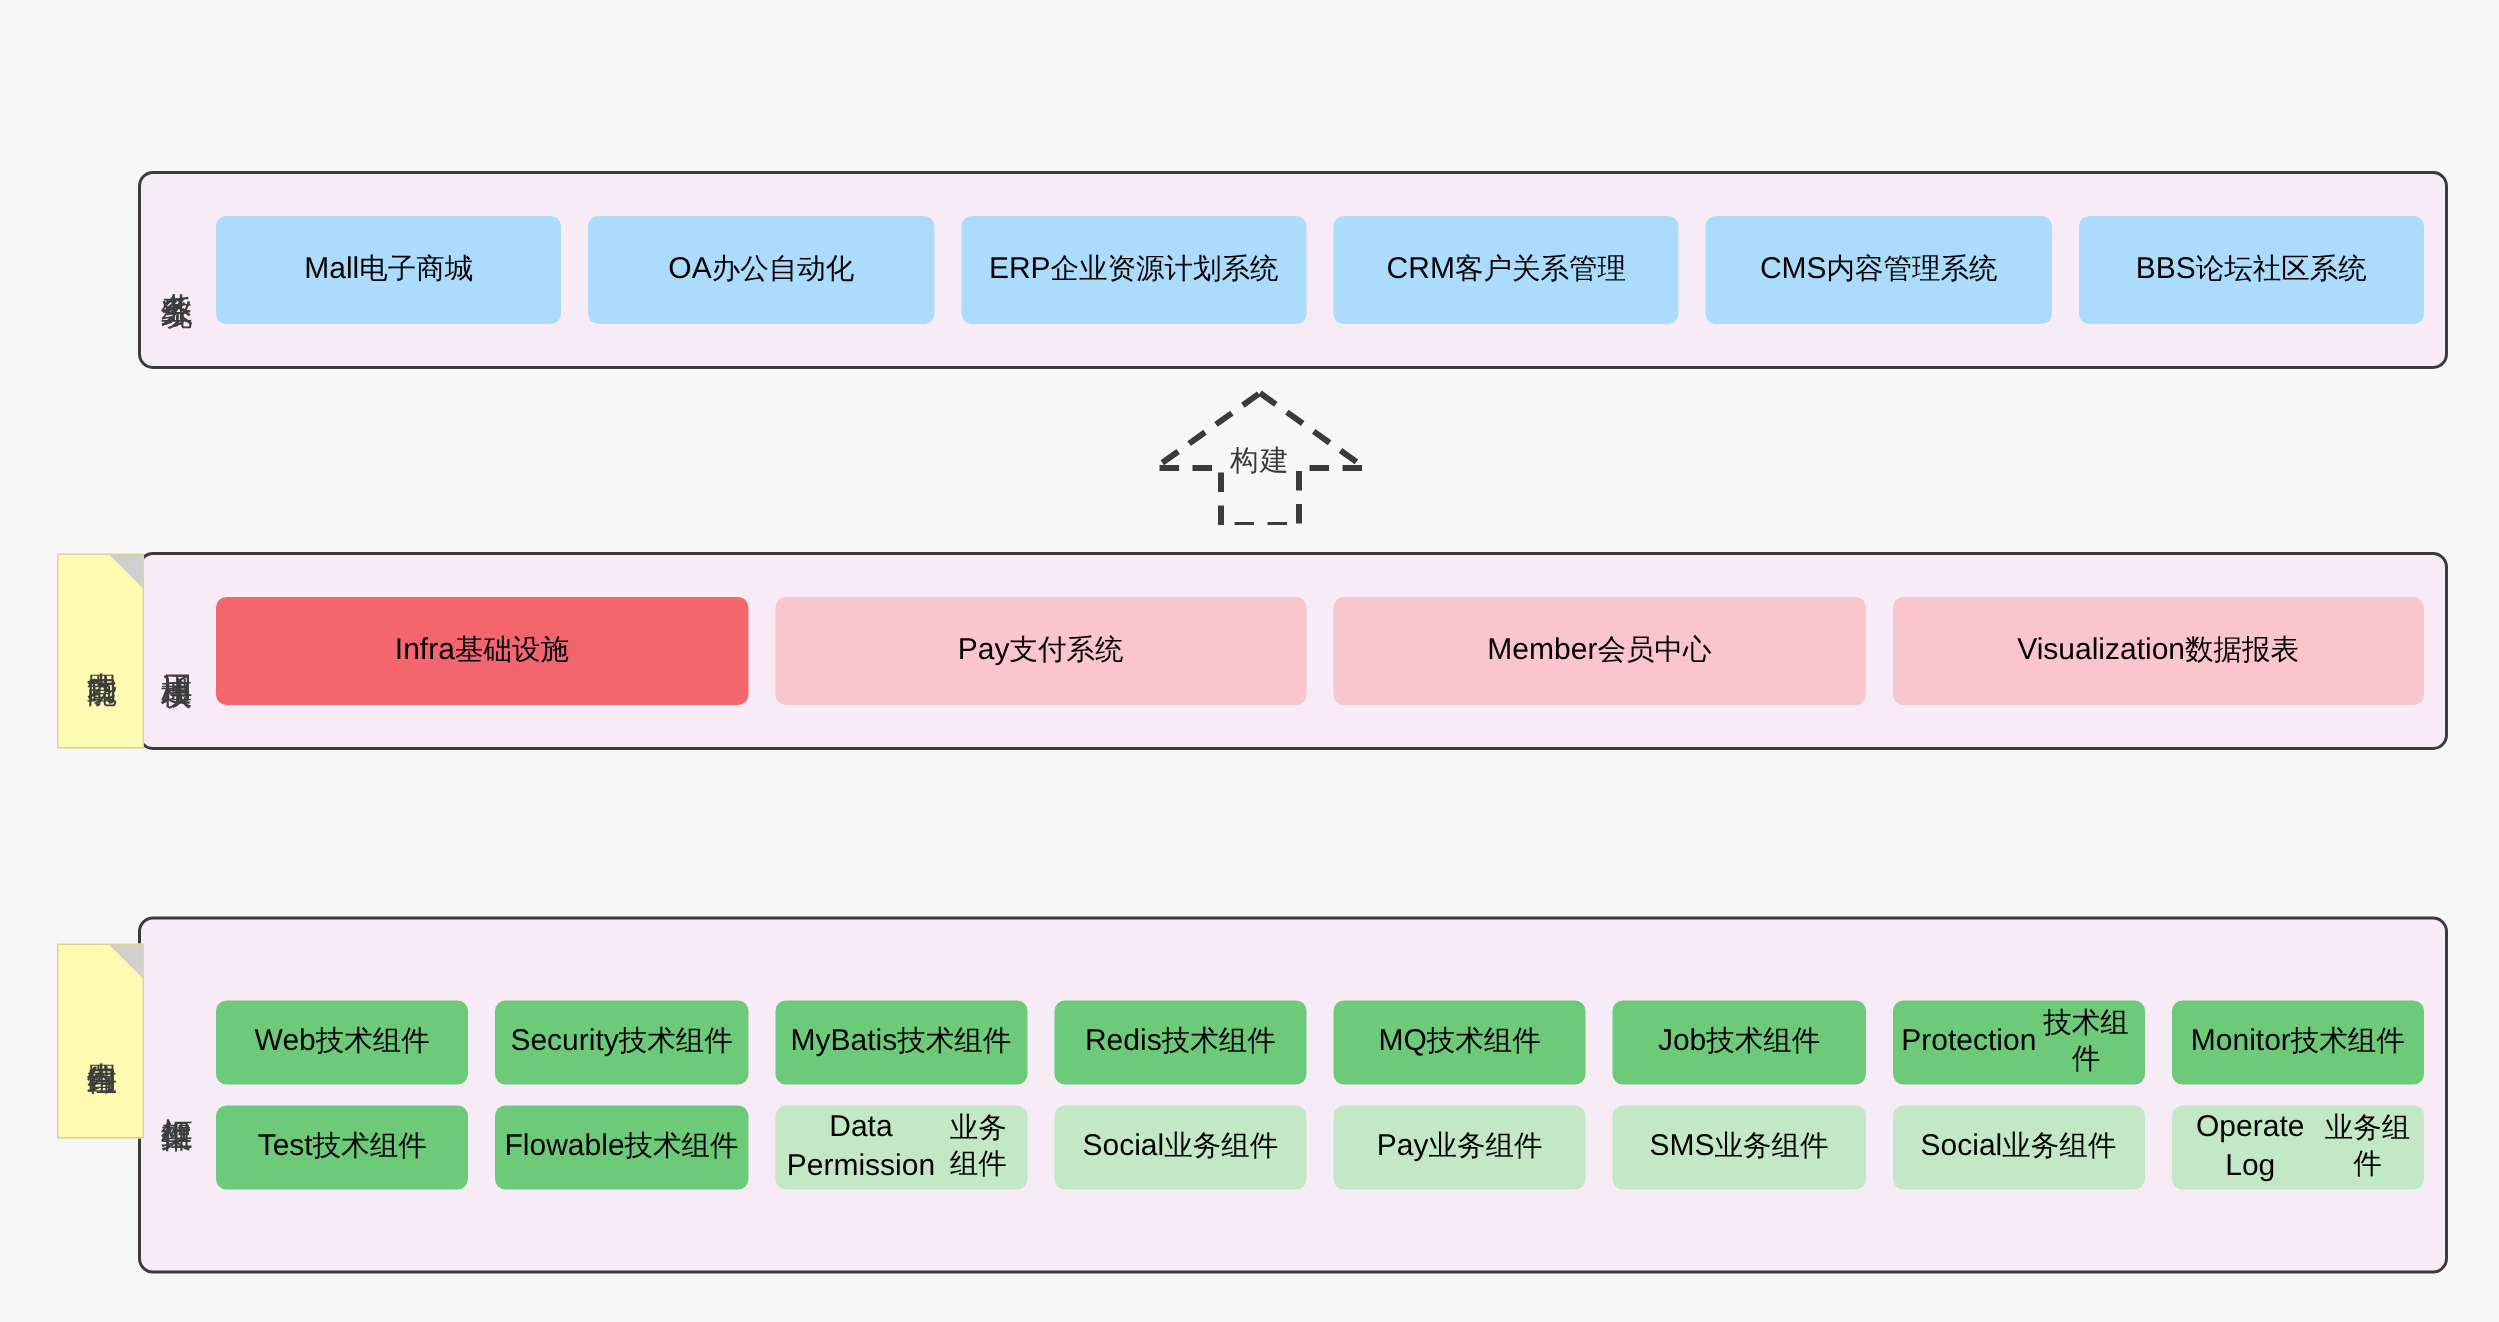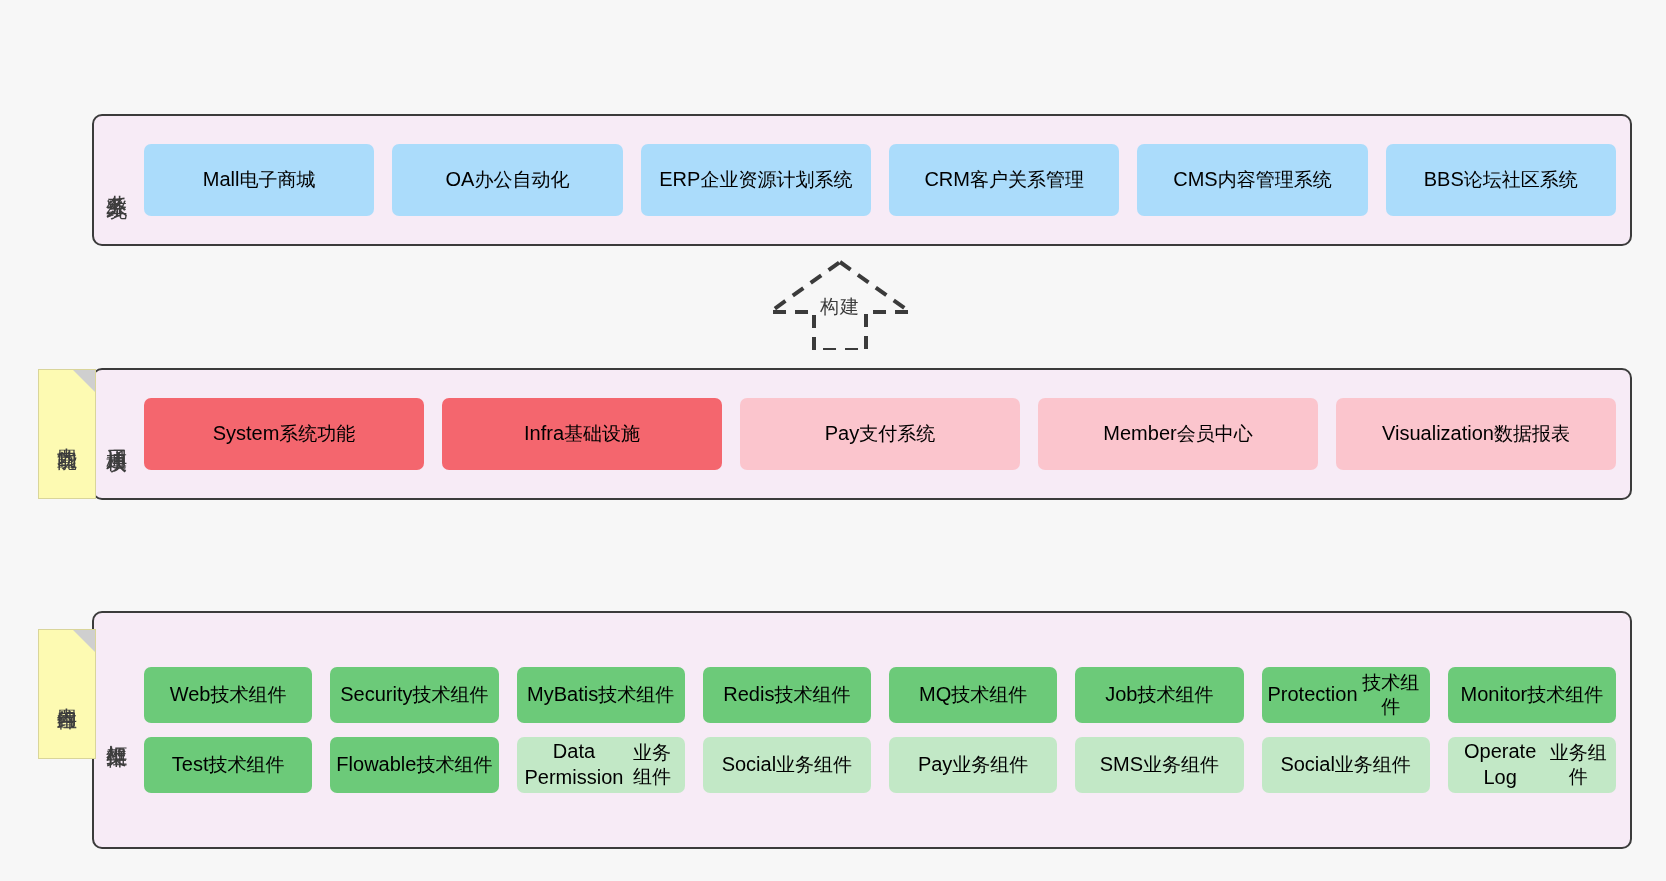--- a/index.html
+++ b/index.html
@@ -186,24 +186,20 @@
 
   <div class="note" id="note-builtin-func">
     <span>内置功能</span>
   </div>
 
   <div class="layer" id="layer-modules">
     <div class="layer-title">通用模块</div>
     <div class="layer-body">
       <div class="row">
         <div class="cell fill-red">
-          <div class="en">System</div>
-          <div class="cn">系统功能</div>
-        </div>
-        <div class="cell fill-red">
           <div class="en">Infra</div>
           <div class="cn">基础设施</div>
         </div>
         <div class="cell fill-pink">
           <div class="en">Pay</div>
           <div class="cn">支付系统</div>
         </div>
         <div class="cell fill-pink">
           <div class="en">Member</div>
           <div class="cn">会员中心</div>

